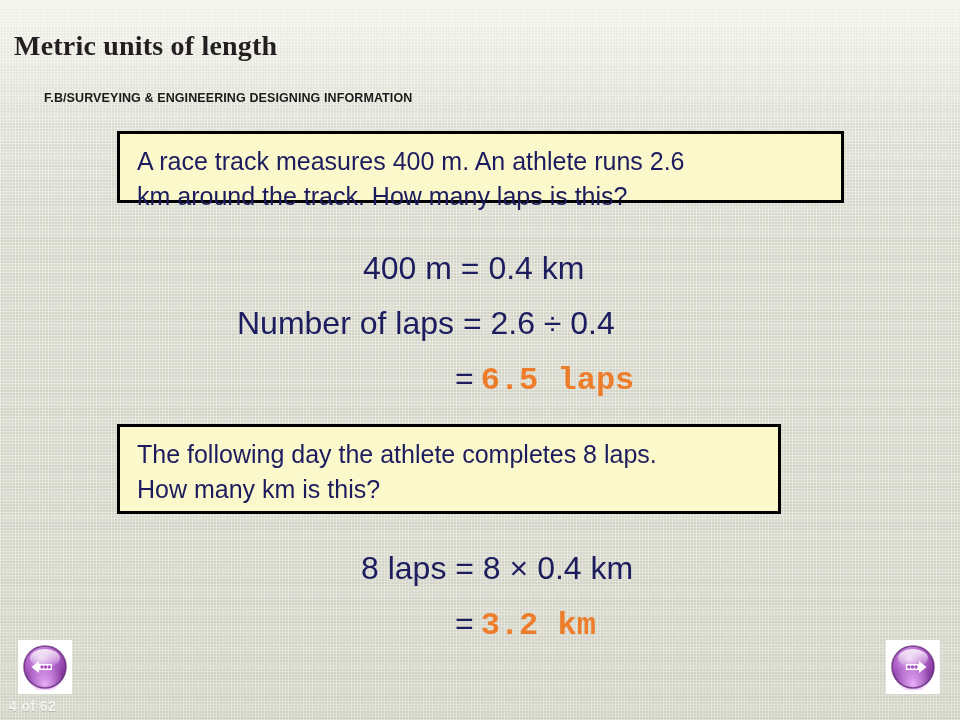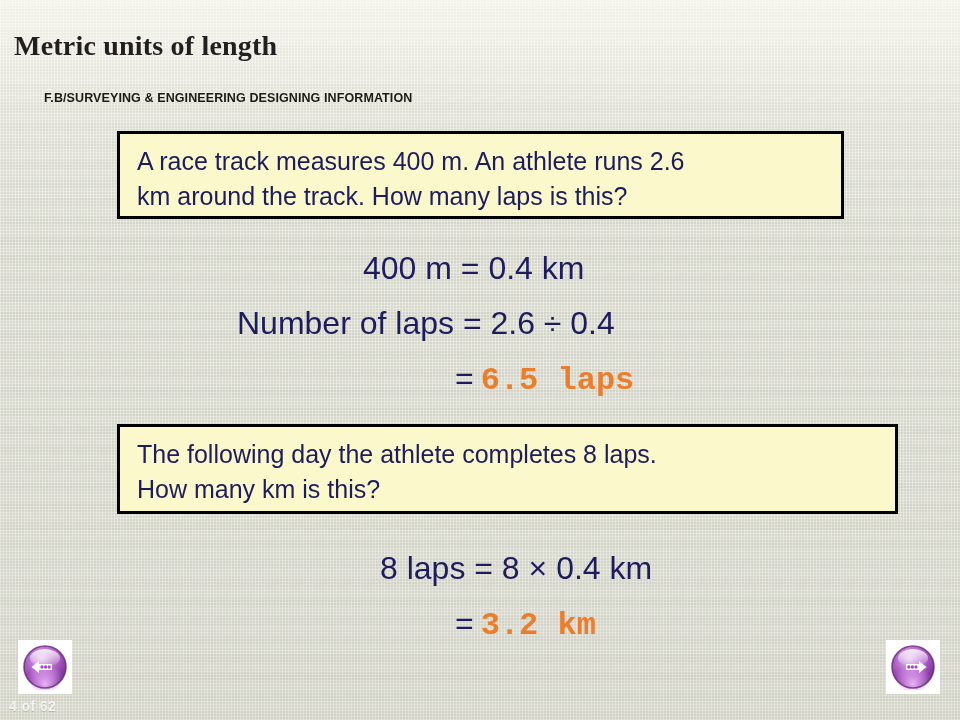--- a/index.html
+++ b/index.html
@@ -63,43 +63,43 @@
     color: #1c1c5e;
     font-family: "Liberation Sans", sans-serif;
     font-size: 25px;
     line-height: 35px;
     padding: 10px 14px 10px 17px;
   }
   #qbox1 {
     left: 117px;
     top: 131px;
     width: 727px;
-    height: 88px;
+    height: 72px;
   }
   #qbox2 {
     left: 117px;
     top: 424px;
-    width: 781px;
+    width: 664px;
     height: 90px;
   }
   .qline { white-space: nowrap; }
 
   
   .calc {
     position: absolute;
     color: #1c1c5e;
     font-family: "Liberation Sans", sans-serif;
     font-size: 32px;
     line-height: 30px;
     white-space: nowrap;
   }
   #calc1 { left: 363px; top: 253px; }
   #calc2 { left: 237px; top: 308px; text-align: right; }
   #calc3 { left: 455px; top: 363px; }
-  #calc4 { left: 380px; top: 553px; }
+  #calc4 { left: 361px; top: 553px; }
   #calc5 { left: 455px; top: 608px; }
 
   .answer {
     color: #ed7d2b;
     font-weight: bold;
     font-family: Liberation Mono, monospace;
   }
   .sp { display: inline-block; width: 7px; }
 
   

